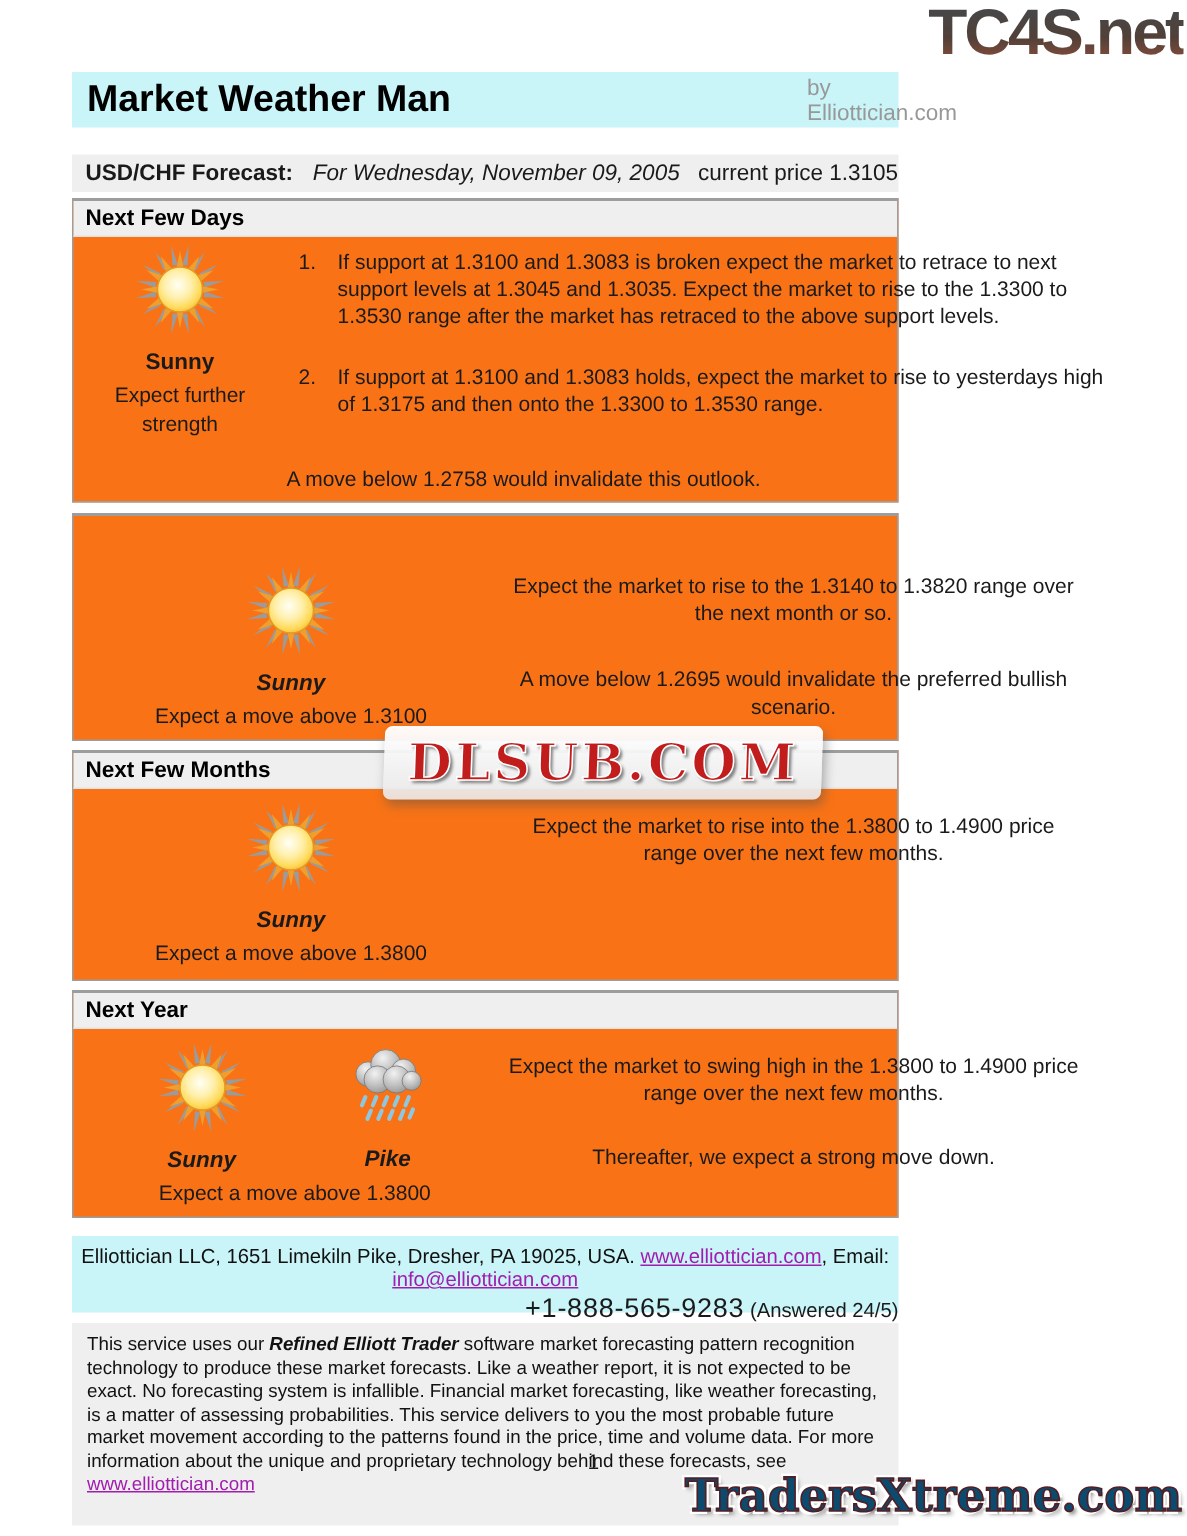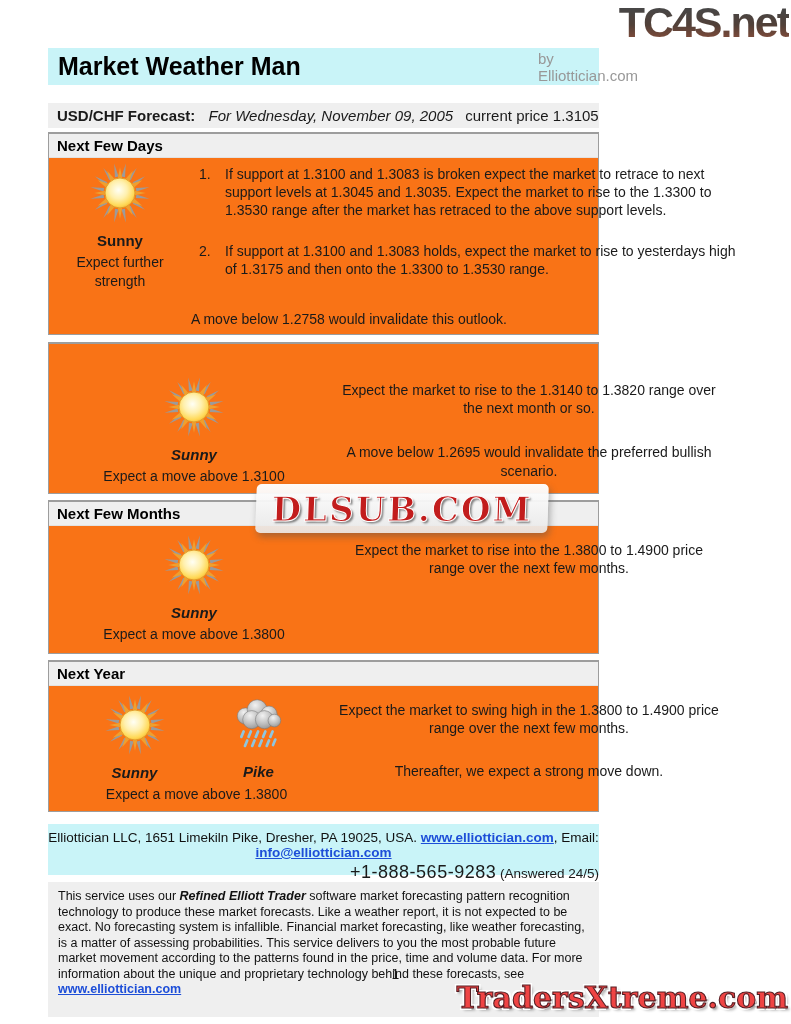--- a/index.html
+++ b/index.html
@@ -58,41 +58,41 @@
 
   .right-col { position:absolute; left:290px; width:380px; font-size:14px; line-height:1.3;text-align:center; }
   .s2 .right-col { top:37px; }
   .s3 .right-col { top:39px; }
   .s4 .right-col { top:39px; }
   .right-col .p2 { margin-top:26px; }
   .s4 .right-col .p2 { margin-top:25px; }
 
   .footer-cyan { margin-top:12px; background:#c9f4f8; height:51px; text-align:center; padding-top:6px; }
   .addr-line { font-size:13.5px; color:#111; }
-  a.doc-link { color:#1d4ed8; text-decoration:underline; cursor:pointer;font-weight:bold; }
+  a.doc-link { color:#a21caf; text-decoration:underline; cursor:pointer; }
   .phone-line { margin-top:2px;text-align:right; }
   .phone { font-size:18px; letter-spacing:0.5px; }
   .phone-note { font-size:13.5px; }
 
   .disclaimer { margin-top:7px; background:#efefef; padding:7px 10px 19px 10px;
                 font-size:12.5px; line-height:1.24; color:#111; }
   .disclaimer .bi { font-weight:bold; font-style:italic; }
 
   .page-num { position:absolute; left:48px; top:966px; width:695px; text-align:center; font-size:14px; }
 
   
   .dlsub { position:absolute; left:256px; top:484px; width:292px; height:49px; z-index:30;
            display:flex; align-items:center; justify-content:center;
            background:linear-gradient(180deg, rgba(255,255,255,0.97) 0%, rgba(232,232,232,0.92) 100%);
            border-radius:5px; box-shadow:2px 4px 7px rgba(80,80,80,0.45); transform:skewX(-2deg); }
   .dlsub-text { font-family:"DejaVu Serif", serif; font-weight:bold; font-size:34px;
                 letter-spacing:2px; color:#c21d1d; -webkit-text-stroke:1px #ffffff;
                 text-shadow:2px 2px 2px rgba(110,110,110,0.85); }
   .traders { position:absolute; top:980px; right:3px; font-family:"DejaVu Serif", serif;
-             font-weight:bold; font-size:30px; letter-spacing:0px; color:#ef4444;
+             font-weight:bold; font-size:30px; letter-spacing:0px; color:#0c4a6e;
              -webkit-text-stroke:1.1px #531d22;
              text-shadow:-2px -2px 0 #fff, 2px -2px 0 #fff, -2px 2px 0 #fff, 2px 2px 3px rgba(0,0,0,0.45); }
 
   .svg-defs { position:absolute; width:0; height:0; overflow:hidden; }
 </style>
 </head>
 <body>
 
 <svg class="svg-defs" aria-hidden="true">
   <defs>

